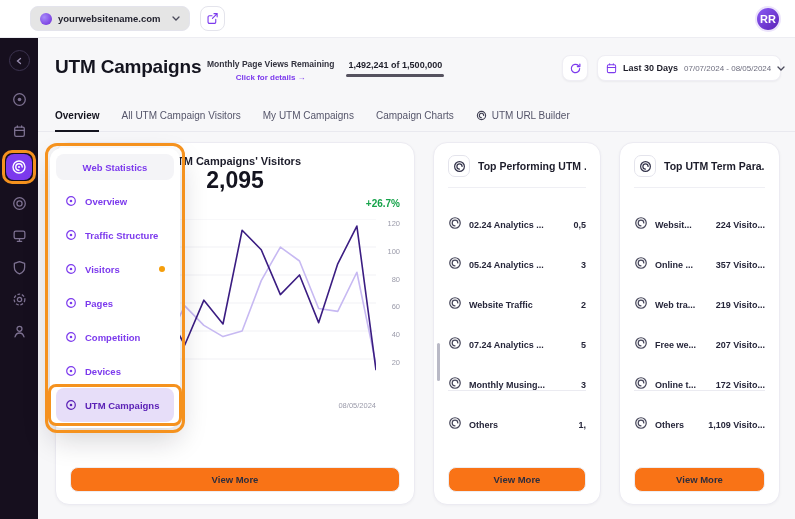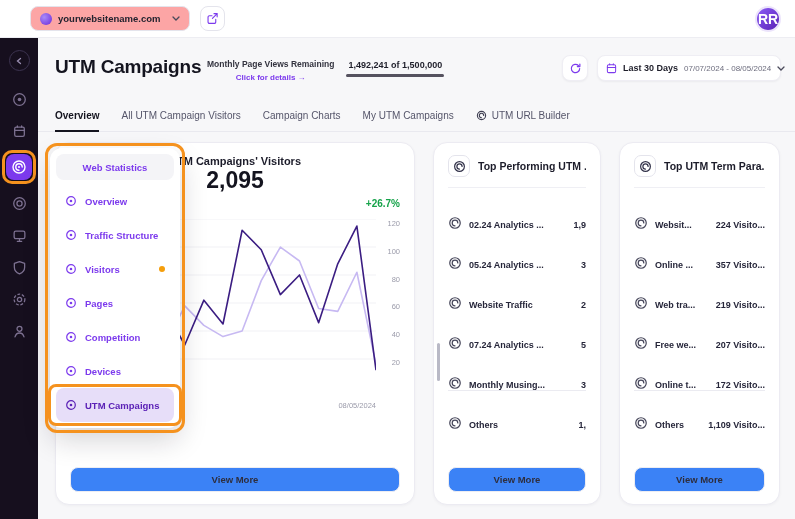--- a/index.html
+++ b/index.html
@@ -4,29 +4,29 @@
 <style>
   * { margin:0; padding:0; box-sizing:border-box; }
   html,body { width:795px; height:519px; overflow:hidden; }
   body { position:relative; font-family:"Liberation Sans", sans-serif; background:#fff; color:#1b1b28; }
 
   
   .topbar { position:absolute; top:0; left:0; right:0; height:38px; background:#fff;
             border-bottom:1px solid #ededf2; display:flex; align-items:center;
             padding:0 14px 0 30px; gap:10px; z-index:6; }
   .site-pill { display:flex; align-items:center; gap:6px; height:25px; padding:0 9px;
-               border:1px solid #e4e4ec; border-radius:8px; cursor:pointer; background:#fca5a5; }
+               border:1px solid #e4e4ec; border-radius:8px; cursor:pointer; background:#e5e5e5; }
   .site-logo { width:12px; height:12px; border-radius:50%;
                background:radial-gradient(circle at 35% 35%, #a78bfa, #6d28d9); }
   .site-label { font-size:9.5px; font-weight:700; color:#23232f; }
   .chev-svg { color:#4a4a5a; margin-left:6px; display:flex; }
   .ext-btn { width:25px; height:25px; border:1px solid #e4e4ec; border-radius:8px; background:#fff;
              display:flex; align-items:center; justify-content:center; color:#7c3aed; cursor:pointer; }
   .avatar { margin-left:auto; width:26px; height:26px; border-radius:50%;
-            background:linear-gradient(135deg,#8b5cf6,#5b21b6); color:#fff; font-size:14px;
+            background:linear-gradient(135deg,#8b5cf6,#5b21b6); color:#fff; font-size:11px;
             font-weight:700; display:flex; align-items:center; justify-content:center;
             border:2px solid #ece4fb; cursor:pointer; }
 
   
   .sidebar { position:absolute; top:38px; left:0; bottom:0; width:38px; background:#160f1e;
              display:flex; flex-direction:column; align-items:center; padding-top:12px; z-index:5; }
   .side-collapse { width:21px; height:21px; border-radius:50%; border:1px solid #3c3350;
                    background:transparent; color:#9b8fb3; display:flex; align-items:center;
                    justify-content:center; margin-bottom:12px; cursor:pointer; }
   .side-icon { width:22px; height:22px; display:flex; align-items:center; justify-content:center;
@@ -79,21 +79,21 @@
   .vc-value { text-align:center; font-size:23px; font-weight:700; color:#14141f; }
   .vc-delta { text-align:right; font-size:10px; font-weight:700; margin-top:4px; color:#16a34a; }
   .chart-row { display:flex; margin-top:10px; height:168px; }
   .chart-area { flex:1; position:relative; }
   .chart-area svg { width:100%; height:100%; display:block; }
   .ylabels { width:24px; display:flex; flex-direction:column; justify-content:space-between;
              align-items:flex-end; font-size:7.5px; color:#9b9baa; height:88%; padding-left:4px; }
   .origin-row { font-size:7.5px; color:#9b9baa; margin-top:2px; }
   .xlabels { display:flex; justify-content:space-between; font-size:7.5px; color:#9b9baa;
              margin-top:3px; padding-right:24px; }
-  .view-more { margin-top:auto; height:25px; border-radius:8px; background:#3b82f6;
+  .view-more { margin-top:auto; height:25px; border-radius:8px; background:#f97316;
                border:1px solid #ededf2; color:#2e2e3e; font-size:9.5px; font-weight:600;
                display:flex; align-items:center; justify-content:center; cursor:pointer;
                font-family:inherit; flex:0 0 auto; }
 
   .lc-head { display:flex; align-items:center; gap:8px; padding-bottom:10px;
              border-bottom:1px solid #efeff4; }
   .lc-ico { width:22px; height:22px; border:1px solid #e4e4ec; border-radius:7px; display:flex;
             align-items:center; justify-content:center; color:#33334a; flex:0 0 auto; }
   .lc-title { font-size:10.5px; font-weight:700; color:#1c1c2a; white-space:nowrap; overflow:hidden; }
   .lc-items { display:flex; flex-direction:column; margin-top:2px; }
@@ -263,26 +263,26 @@
         <span>Overview</span>
       </span>
 
       <span class="tab">
 
         <span>All UTM Campaign Visitors</span>
       </span>
 
       <span class="tab">
 
+        <span>My UTM Campaigns</span>
+      </span>
+
+      <span class="tab">
+
         <span>Campaign Charts</span>
-      </span>
-
-      <span class="tab">
-
-        <span>My UTM Campaigns</span>
       </span>
 
       <span class="tab has-ico">
         <span class="tab-ico">
           <svg width="11" height="11" viewBox="0 0 16 16">
             <circle cx="8" cy="8" r="6" fill="none" stroke="currentColor" stroke-width="1.6"></circle>
             <path d="M11.2 8a3.2 3.2 0 1 0-3.2 3.2" fill="none" stroke="currentColor" stroke-width="1.6" stroke-linecap="round"></path>
           </svg>
         </span>
         <span>UTM URL Builder</span>
@@ -340,21 +340,21 @@
       <div class="lc-items">
 
           <div class="lc-row">
             <span class="lc-row-ico">
               <svg width="14" height="14" viewBox="0 0 16 16">
                 <circle cx="8" cy="8" r="6" fill="none" stroke="currentColor" stroke-width="1.4"></circle>
                 <path d="M11.2 8a3.2 3.2 0 1 0-3.2 3.2" fill="none" stroke="currentColor" stroke-width="1.4" stroke-linecap="round"></path>
               </svg>
             </span>
             <span class="lc-name">02.24 Analytics ...</span>
-            <span class="lc-val">1,9</span>
+            <span class="lc-val">0,5</span>
           </div>
 
           <div class="lc-row">
             <span class="lc-row-ico">
               <svg width="14" height="14" viewBox="0 0 16 16">
                 <circle cx="8" cy="8" r="6" fill="none" stroke="currentColor" stroke-width="1.4"></circle>
                 <path d="M11.2 8a3.2 3.2 0 1 0-3.2 3.2" fill="none" stroke="currentColor" stroke-width="1.4" stroke-linecap="round"></path>
               </svg>
             </span>
             <span class="lc-name">05.24 Analytics ...</span>

